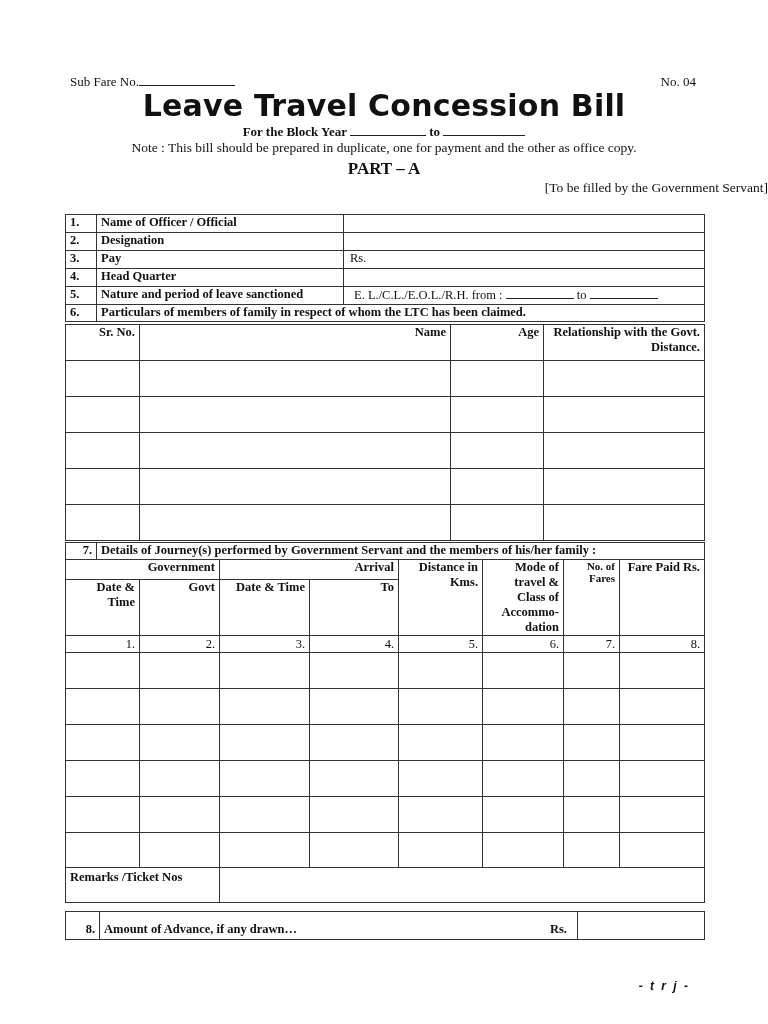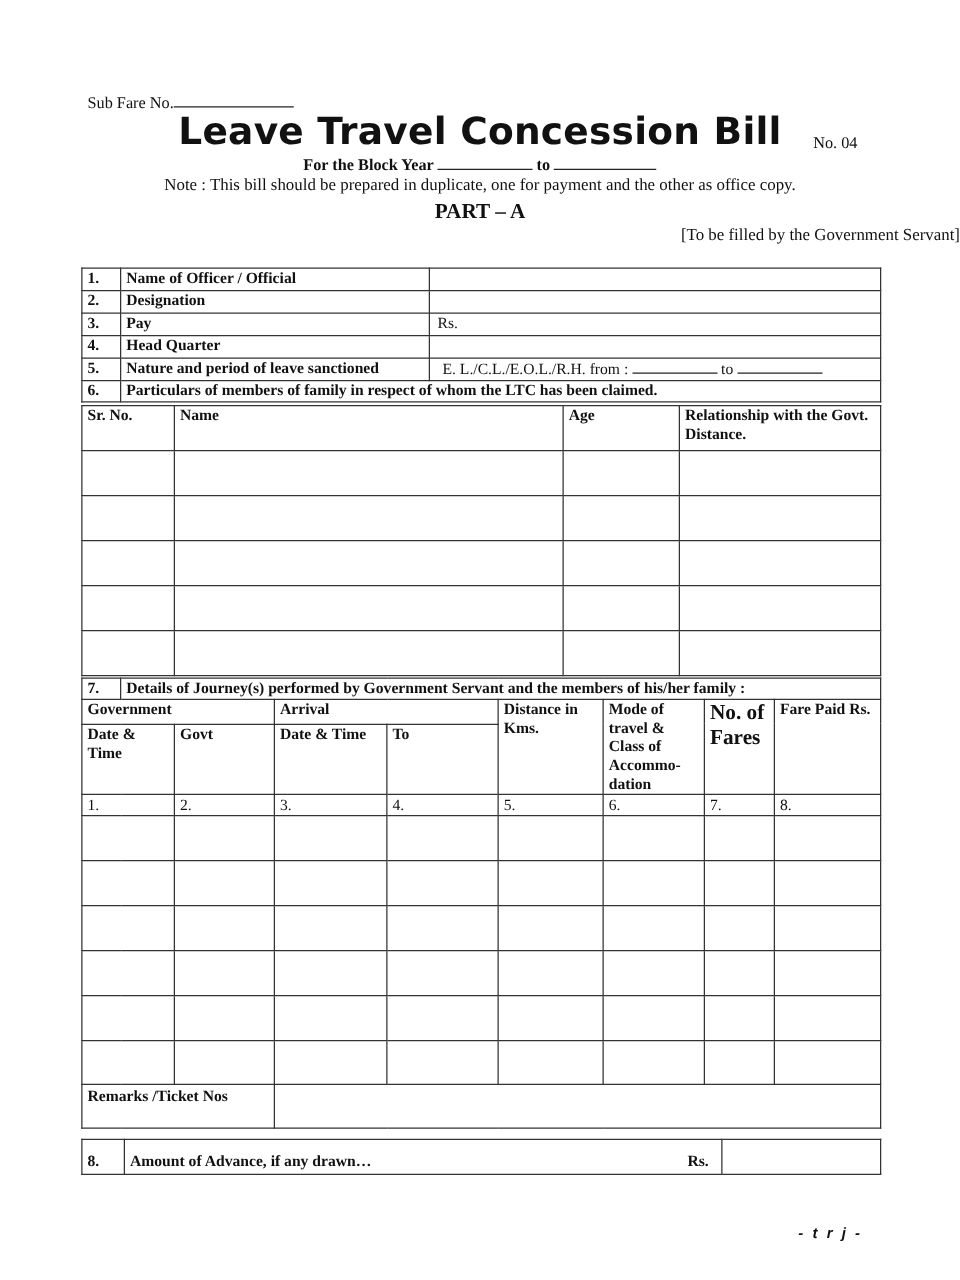--- a/index.html
+++ b/index.html
@@ -1,28 +1,28 @@
 <!DOCTYPE html>
 <html><head>
 <meta charset="utf-8">
 <style>
   html, body { margin:0; padding:0; background:#fff; }
   body { width:768px; height:1024px; position:relative; font-family:"Liberation Serif", serif; color:#111; overflow:hidden; }
   .abs { position:absolute; }
   .subbill { left:70px; top:74px; font-size:13px; }
-  .billno { right:82px; top:74px; font-size:13px;margin-top:32px; }
+  .billno { right:72px; top:74px; font-size:13px; }
   .title { left:0; width:768px; top:88px; text-align:center; font-family:"DejaVu Sans", sans-serif; font-weight:bold; font-size:30px; letter-spacing:0.2px; }
   .blockyear { left:0; width:768px; top:124px; text-align:center; font-size:13px; font-weight:bold; }
   .note { left:0; width:768px; top:140px; text-align:center; font-size:13.5px; }
   .part { left:0; width:768px; top:159px; text-align:center; font-size:17px; font-weight:bold; }
   .filled { left:0; width:768px; top:180px; text-align:right; font-size:13.5px; }
   table { border-collapse:collapse; position:absolute; font-size:12.5px; table-layout:fixed; }
   td { border:1.3px solid #333; padding:0 4px; vertical-align:top; }
   .b { font-weight:bold; }
-  .c { text-align:left; }
+  .c { text-align:right; }
   .v { vertical-align:middle; }
   .blank { display:inline-block; border-bottom:1px solid #222; height:11px; vertical-align:baseline; }
   .footer { right:78px; top:963px; font-size:12px; font-style:italic; font-weight:bold; font-family:"Liberation Sans", sans-serif; letter-spacing:2px;margin-top:16px; }
 </style>
 </head>
 <body>
 
 <div class="abs subbill">
   <span>Sub Fare No.</span><span class="blank" style="width:96px"></span>
 </div>
@@ -144,21 +144,21 @@
   <tbody>
       <tr style="height:17px">
     <td class="b c">7.</td>
     <td class="b" colspan="8">Details of Journey(s) performed by Government Servant and the members of his/her family :</td>
   </tr>
   <tr style="height:17px">
     <td class="b c" colspan="3">Government</td>
     <td class="b c" colspan="2">Arrival</td>
     <td class="b c" rowspan="2">Distance in Kms.</td>
     <td class="b c" rowspan="2">Mode of travel &amp; Class of Accommo-dation</td>
-    <td class="b c" rowspan="2" style="font-size:17px">No. of Fares</td>
+    <td class="b c" rowspan="2" style="font-size:11px">No. of Fares</td>
     <td class="b c" rowspan="2">Fare Paid Rs.</td>
   </tr>
   <tr style="height:48px">
     <td class="b c" colspan="2">Date &amp; Time</td>
     <td class="b c">Govt</td>
     <td class="b c">Date &amp; Time</td>
     <td class="b c">To</td>
   </tr>
   <tr style="height:17px">
     <td class="c v" colspan="2">1.</td>

